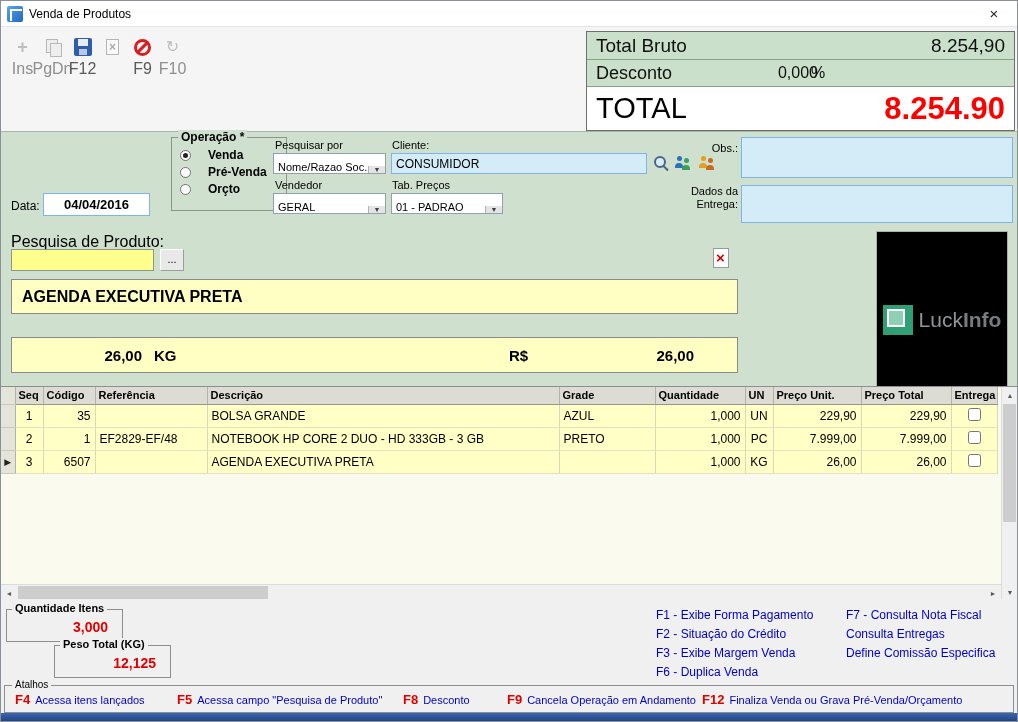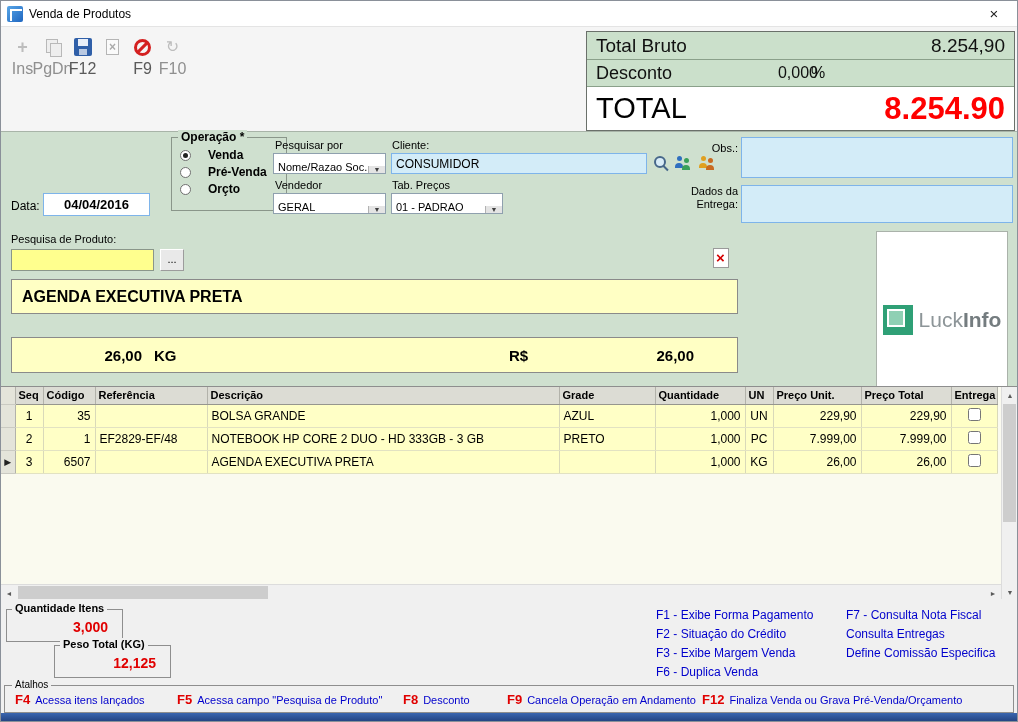--- a/index.html
+++ b/index.html
@@ -76,21 +76,21 @@
   .remove-ico span { position:absolute; left:2px; top:1px; font-size:15px; font-weight:bold; color:#d40000; line-height:16px; }
   .ybox { position:absolute; background:#ffffc4; border:1px solid #8a8a8a; }
   .pname { left:10px; top:147px; width:727px; height:35px; font-size:16px; font-weight:bold; display:flex; align-items:center; padding-left:10px; }
   .pqty { left:10px; top:205px; width:727px; height:36px; }
   .pqty span { position:absolute; top:9px; font-size:15px; font-weight:bold; }
   .q-val { left:45px; width:85px; text-align:right; }
   .q-unit { left:142px; }
   .q-cur { left:497px; }
   .q-price { left:560px; width:122px; text-align:right; }
 
-  .logo-box { position:absolute; left:875px; top:99px; width:132px; height:177px; background:#ffffff; border:1px solid #aab2aa; display:flex; align-items:center; justify-content:center; gap:6px; }
+  .logo-box { position:absolute; left:875px; top:99px; width:132px; height:177px; background:#000000; border:1px solid #aab2aa; display:flex; align-items:center; justify-content:center; gap:6px; }
   .logo-mark { width:30px; height:30px; background:#2fa076; position:relative; }
   .logo-mark::before { content:""; position:absolute; left:4px; top:4px; width:14px; height:14px; background:#8fd0b4; border:2px solid #fff; }
   .logo-text { font-size:21px; color:#8d9598; }
   .logo-text .bold { font-weight:bold; color:#747c7f; }
 
   
   .grid-area { position:absolute; top:385px; left:0; width:1016px; height:213px; background:#fafaef; border-top:1px solid #8e8e8e; }
   .grid-table { border-collapse:collapse; table-layout:fixed; width:996px; }
   .grid-table th { background:#dcdcd4; border-right:1px solid #b2b2aa; border-bottom:1px solid #96968e; font-size:11px; font-weight:bold; height:17px; padding:0 3px; text-align:left; white-space:nowrap; overflow:hidden; }
   .grid-table td { background:#ffffc6; border-right:1px solid #d9d9b9; border-bottom:1px solid #e2e2c2; font-size:12px; height:23px; padding:0 4px; white-space:nowrap; overflow:hidden; }
@@ -240,21 +240,21 @@
 
     <span class="flabel" style="left:391px; top:47px;">Tab. Preços</span>
     <div class="combo" style="left:390px; top:61px; width:112px; height:21px;">
       <span class="txt">01 - PADRAO</span>
       <span class="dd">▼</span>
     </div>
 
     <span class="flabel" style="left:680px; top:53px; width:57px; text-align:right; line-height:13px;">Dados da Entrega:</span>
     <textarea class="ta" style="left: 740px; top: 53px; width: 272px; height: 38px;"></textarea>
 
-    <span class="flabel" style="left:10px; top:101px; font-size:11px;">Pesquisa de Produto:</span>
+    <span class="flabel" style="left:10px; top:101px; font-size:16px;">Pesquisa de Produto:</span>
     <input class="yellow-input" style="left: 10px; top: 117px; width: 143px; height: 22px;" value="">
     <span class="browse-btn" style="left:159px; top:117px;">...</span>
     <span class="remove-ico" style="left:712px; top:116px;">
         <span>×</span>
       </span>
 
     <div class="ybox pname">AGENDA EXECUTIVA PRETA</div>
 
     <div class="ybox pqty">
       <span class="q-val">26,00</span>

